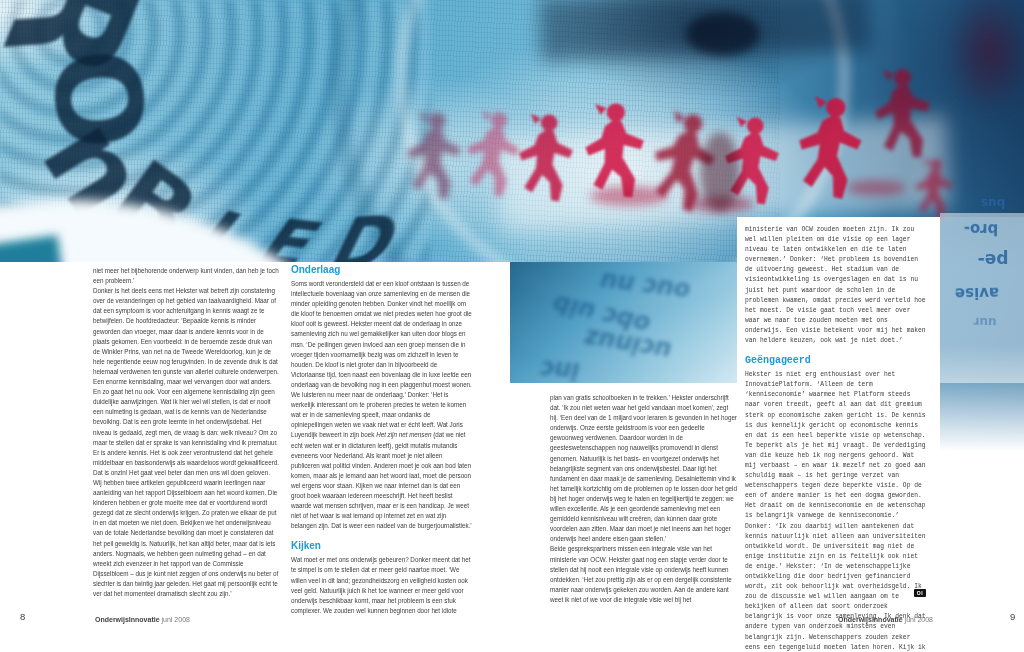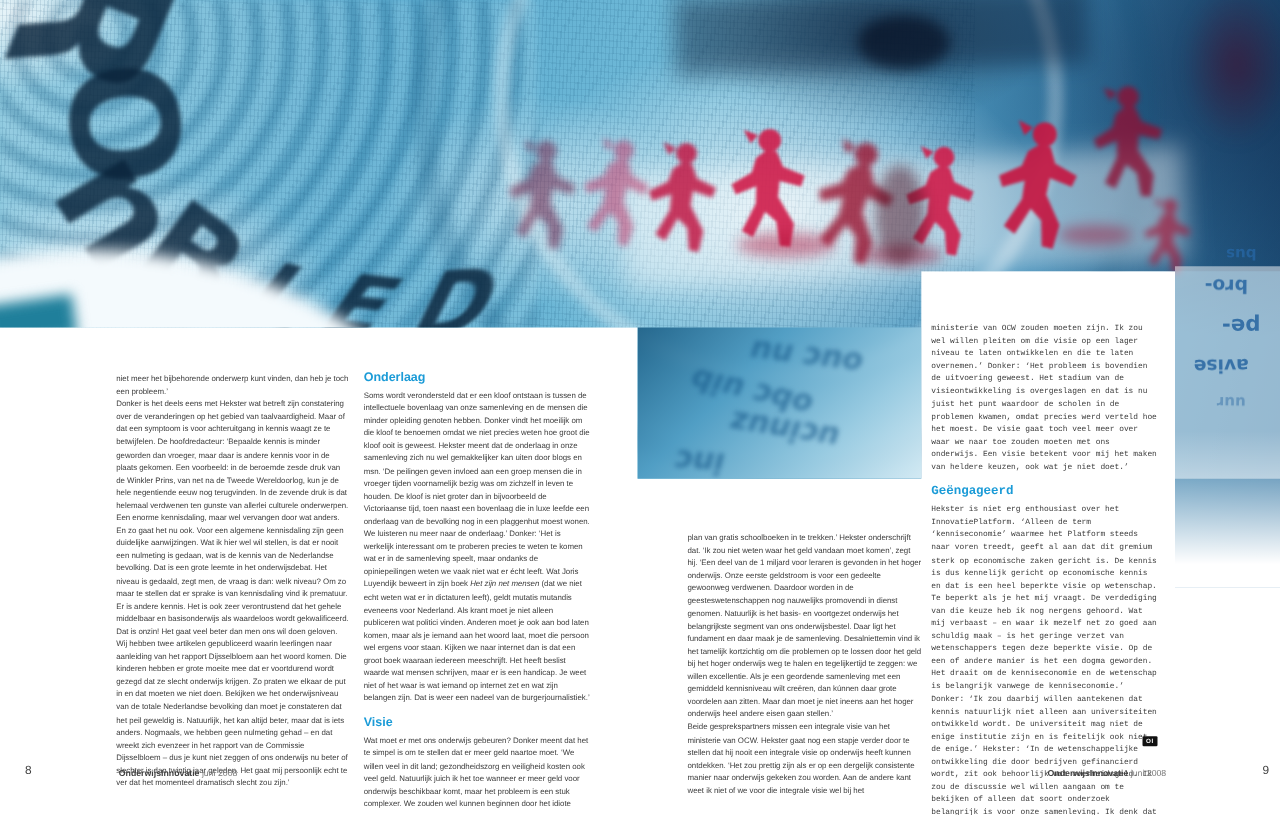--- a/index.html
+++ b/index.html
@@ -62,21 +62,21 @@
   .stripfade{position:absolute;left:940px;top:345px;width:84px;height:125px;
     background:linear-gradient(to bottom, rgba(255,255,255,0), #fff 85%);}
   .stripword{position:absolute;font-weight:bold;color:rgba(38,100,160,.85);filter:blur(.6px);
     font-size:15px;width:70px;text-align:center;font-family:"DejaVu Sans",sans-serif;}
   .sw0{left:958px;top:196px;transform:rotate(180deg);font-size:12px;}
   .sw1{left:946px;top:220px;transform:rotate(181deg);}
   .sw2{left:958px;top:250px;transform:rotate(180deg);font-size:17px;}
   .sw3{left:942px;top:284px;transform:rotate(179deg);}
   .sw4{left:950px;top:315px;transform:rotate(181deg);opacity:.5;font-size:12px;}
   
-  .col{position:absolute;font-size:6.3px;line-height:10.1px;color:#3c3c3c;letter-spacing:-.02px;margin-top:33px;}
+  .col{position:absolute;font-size:6.3px;line-height:10.1px;color:#3c3c3c;letter-spacing:-.02px;}
   .col p{margin:0;}
   .h{color:#1b9bd7;font-weight:bold;font-size:10px;line-height:12px;margin:0 0 3px 0;}
   .h.sub{margin-top:9px;}
   .c1{left:93px;top:266px;width:187px;}
   .c2{left:291px;top:264px;width:181px;}
   .c3{left:550px;top:393px;width:187px;}
   .c4{left:745px;top:225px;width:182px;font-family:Liberation Mono, monospace;}
   .booktitle{font-style:italic;}
   
   .pagenum{position:absolute;font-size:9.5px;color:#3f3f3f;}
@@ -173,21 +173,21 @@
 </div>
 
 <div class="col c1">
   <p>niet meer het bijbehorende onderwerp kunt vinden, dan heb je toch een probleem.’</p>
   <p>Donker is het deels eens met Hekster wat betreft zijn constatering over de veranderingen op het gebied van taalvaardigheid. Maar of dat een symptoom is voor achteruitgang in kennis waagt ze te betwijfelen. De hoofdredacteur: ‘Bepaalde kennis is minder geworden dan vroeger, maar daar is andere kennis voor in de plaats gekomen. Een voorbeeld: in de beroemde zesde druk van de Winkler Prins, van net na de Tweede Wereldoorlog, kun je de hele negentiende eeuw nog terugvinden. In de zevende druk is dat helemaal verdwenen ten gunste van allerlei culturele onderwerpen. Een enorme kennisdaling, maar wel vervangen door wat anders. En zo gaat het nu ook. Voor een algemene kennisdaling zijn geen duidelijke aanwijzingen. Wat ik hier wel wil stellen, is dat er nooit een nulmeting is gedaan, wat is de kennis van de Nederlandse bevolking. Dat is een grote leemte in het onderwijsdebat. Het niveau is gedaald, zegt men, de vraag is dan: welk niveau? Om zo maar te stellen dat er sprake is van kennisdaling vind ik prematuur. Er is andere kennis. Het is ook zeer verontrustend dat het gehele middelbaar en basisonderwijs als waardeloos wordt gekwalificeerd. Dat is onzin! Het gaat veel beter dan men ons wil doen geloven. Wij hebben twee artikelen gepubliceerd waarin leerlingen naar aanleiding van het rapport Dijsselbloem aan het woord komen. Die kinderen hebben er grote moeite mee dat er voortdurend wordt gezegd dat ze slecht onderwijs krijgen. Zo praten we elkaar de put in en dat moeten we niet doen. Bekijken we het onderwijsniveau van de totale Nederlandse bevolking dan moet je constateren dat het peil geweldig is. Natuurlijk, het kan altijd beter, maar dat is iets anders. Nogmaals, we hebben geen nulmeting gehad – en dat wreekt zich evenzeer in het rapport van de Commissie Dijsselbloem – dus je kunt niet zeggen of ons onderwijs nu beter of slechter is dan twintig jaar geleden. Het gaat mij persoonlijk echt te ver dat het momenteel dramatisch slecht zou zijn.’</p>
 </div>
 
 <div class="col c2">
   <div class="h">Onderlaag</div>
   <p><span>Soms wordt verondersteld dat er een kloof ontstaan is tussen de intellectuele bovenlaag van onze samenleving en de mensen die minder opleiding genoten hebben. Donker vindt het moeilijk om die kloof te benoemen omdat we niet precies weten hoe groot die kloof ooit is geweest. Hekster meent dat de onderlaag in onze samenleving zich nu wel gemakkelijker kan uiten door blogs en msn. ‘De peilingen geven invloed aan een groep mensen die in vroeger tijden voornamelijk bezig was om zichzelf in leven te houden. De kloof is niet groter dan in bijvoorbeeld de Victoriaanse tijd, toen naast een bovenlaag die in luxe leefde een onderlaag van de bevolking nog in een plaggenhut moest wonen. We luisteren nu meer naar de onderlaag.’ Donker: ‘Het is werkelijk interessant om te proberen precies te weten te komen wat er in de samenleving speelt, maar ondanks de opiniepeilingen weten we vaak niet wat er écht leeft. Wat Joris Luyendijk beweert in zijn boek </span><span class="booktitle">Het zijn net mensen</span><span> (dat we niet echt weten wat er in dictaturen leeft), geldt mutatis mutandis eveneens voor Nederland. Als krant moet je niet alleen publiceren wat politici vinden. Anderen moet je ook aan bod laten komen, maar als je iemand aan het woord laat, moet die persoon wel ergens voor staan. Kijken we naar internet dan is dat een groot boek waaraan iedereen meeschrijft. Het heeft beslist waarde wat mensen schrijven, maar er is een handicap. Je weet niet of het waar is wat iemand op internet zet en wat zijn belangen zijn. Dat is weer een nadeel van de burgerjournalistiek.’</span></p>
-  <div class="h sub">Visie</div>
+  <div class="h sub">Kijken</div>
   <p>Wat moet er met ons onderwijs gebeuren? Donker meent dat het te simpel is om te stellen dat er meer geld naartoe moet. ‘We willen veel in dit land; gezondheidszorg en veiligheid kosten ook veel geld. Natuurlijk juich ik het toe wanneer er meer geld voor onderwijs beschikbaar komt, maar het probleem is een stuk complexer. We zouden wel kunnen beginnen door het idiote</p>
 </div>
 
 <div class="col c3">
   <p>plan van gratis schoolboeken in te trekken.’ Hekster onderschrijft dat. ‘Ik zou niet weten waar het geld vandaan moet komen’, zegt hij. ‘Een deel van de 1 miljard voor leraren is gevonden in het hoger onderwijs. Onze eerste geldstroom is voor een gedeelte gewoonweg verdwenen. Daardoor worden in de geesteswetenschappen nog nauwelijks promovendi in dienst genomen. Natuurlijk is het basis- en voortgezet onderwijs het belangrijkste segment van ons onderwijsbestel. Daar ligt het fundament en daar maak je de samenleving. Desalniettemin vind ik het tamelijk kortzichtig om die problemen op te lossen door het geld bij het hoger onderwijs weg te halen en tegelijkertijd te zeggen: we willen excellentie. Als je een geordende samenleving met een gemiddeld kennisniveau wilt creëren, dan kúnnen daar grote voordelen aan zitten. Maar dan moet je niet ineens aan het hoger onderwijs heel andere eisen gaan stellen.’</p>
   <p>Beide gesprekspartners missen een integrale visie van het ministerie van OCW. Hekster gaat nog een stapje verder door te stellen dat hij nooit een integrale visie op onderwijs heeft kunnen ontdekken. ‘Het zou prettig zijn als er op een dergelijk consistente manier naar onderwijs gekeken zou worden. Aan de andere kant weet ik niet of we voor die integrale visie wel bij het</p>
 </div>
 
 <div class="col c4">
   <p>ministerie van OCW zouden moeten zijn. Ik zou wel willen pleiten om die visie op een lager niveau te laten ontwikkelen en die te laten overnemen.’ Donker: ‘Het probleem is bovendien de uitvoering geweest. Het stadium van de visieontwikkeling is overgeslagen en dat is nu juist het punt waardoor de scholen in de problemen kwamen, omdat precies werd verteld hoe het moest. De visie gaat toch veel meer over waar we naar toe zouden moeten met ons onderwijs. Een visie betekent voor mij het maken van heldere keuzen, ook wat je niet doet.’</p>

